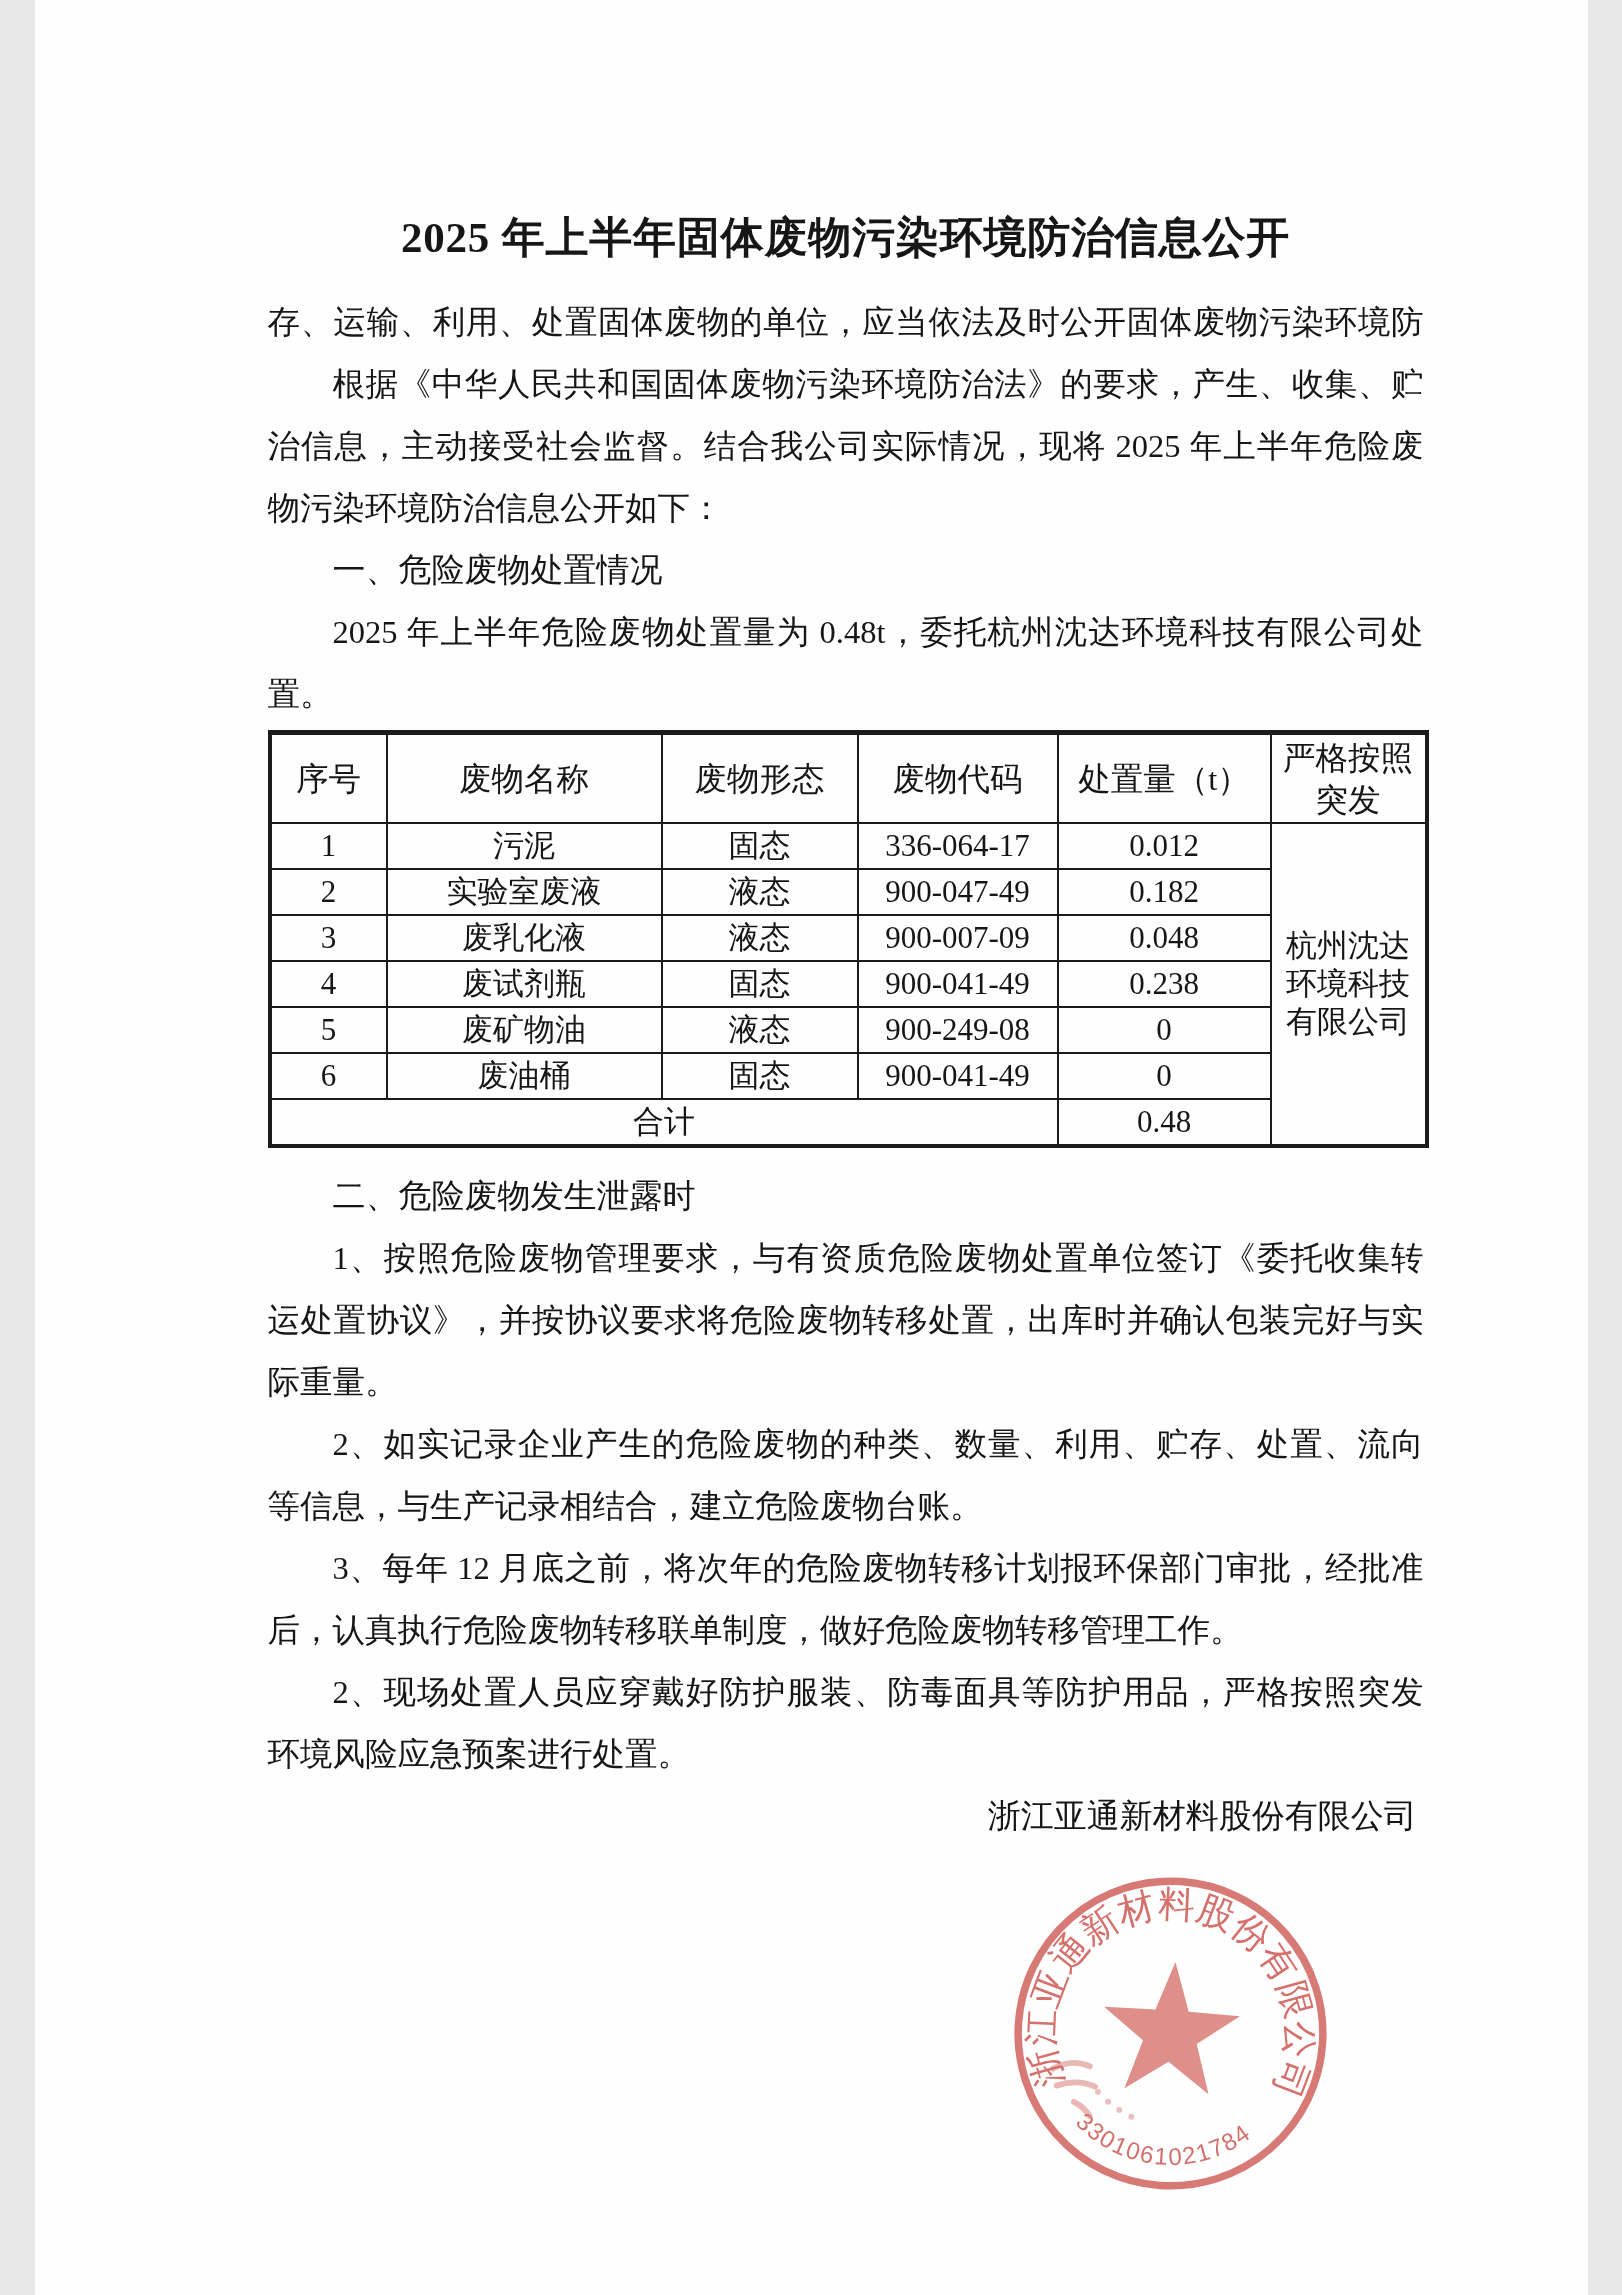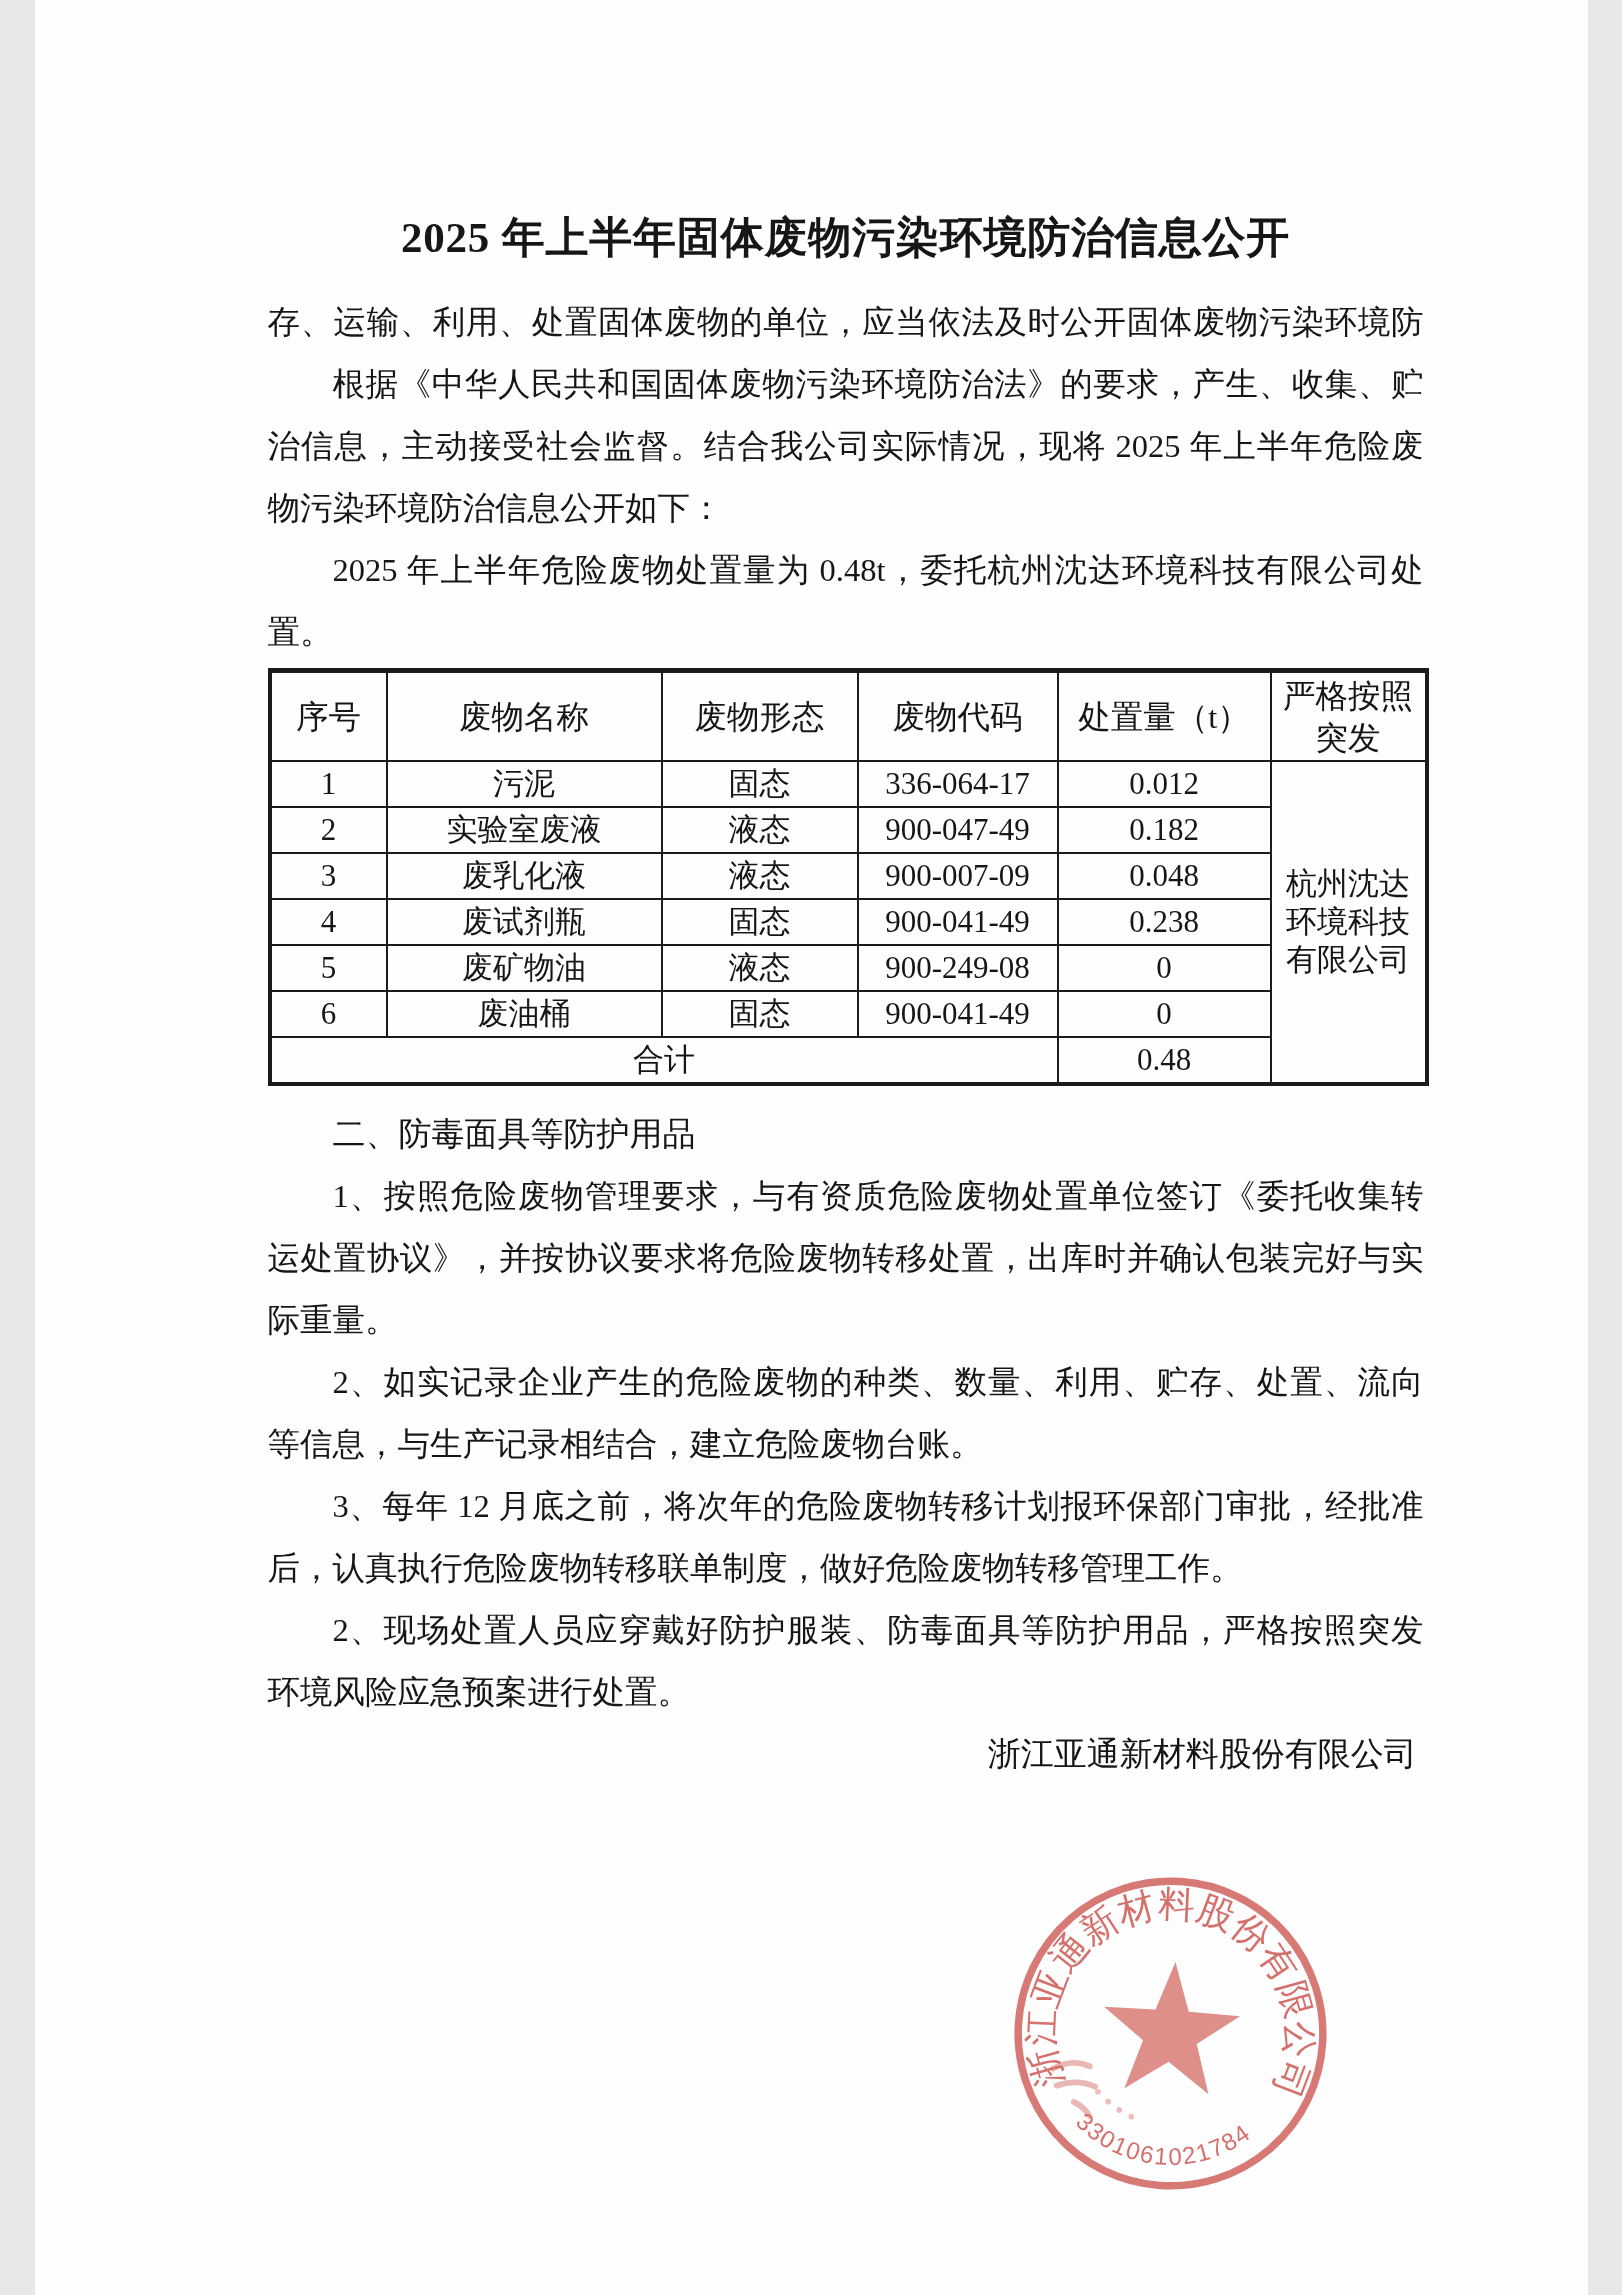--- a/index.html
+++ b/index.html
@@ -98,20 +98,21 @@
 
     <h1 class="doc-title">2025 年上半年固体废物污染环境防治信息公开</h1>
 
     <p class="para intro">
       <span class="ln">存、运输、利用、处置固体废物的单位，应当依法及时公开固体废物污染环境防</span>
       <span class="ln first">根据《中华人民共和国固体废物污染环境防治法》的要求，产生、收集、贮</span>
       <span class="ln">治信息，主动接受社会监督。结合我公司实际情况，现将 2025 年上半年危险废</span>
       <span class="ln last">物污染环境防治信息公开如下：</span>
     </p>
 
+    <p class="heading">一、危险废物处置情况</p>
 
     <p class="para">
       <span class="ln first">2025 年上半年危险废物处置量为 0.48t，委托杭州沈达环境科技有限公司处</span>
       <span class="ln last">置。</span>
     </p>
 
     <table class="waste">
       <colgroup>
         <col style="width:117px">
           <col style="width:275px">
@@ -172,21 +173,21 @@
         <td>900-041-49</td>
         <td>0</td>
       </tr>
       <tr>
         <td colspan="4">合计</td>
         <td>0.48</td>
       </tr>
     </tbody>
       </table>
 
-    <p class="heading h2">二、防毒面具等防护用品</p>
+    <p class="heading h2">二、危险废物发生泄露时</p>
 
     <p class="para">
       <span class="ln first">1、按照危险废物管理要求，与有资质危险废物处置单位签订《委托收集转</span>
       <span class="ln">运处置协议》，并按协议要求将危险废物转移处置，出库时并确认包装完好与实</span>
       <span class="ln last">际重量。</span>
     </p>
     <p class="para">
       <span class="ln first">2、如实记录企业产生的危险废物的种类、数量、利用、贮存、处置、流向</span>
       <span class="ln last">等信息，与生产记录相结合，建立危险废物台账。</span>
     </p>

